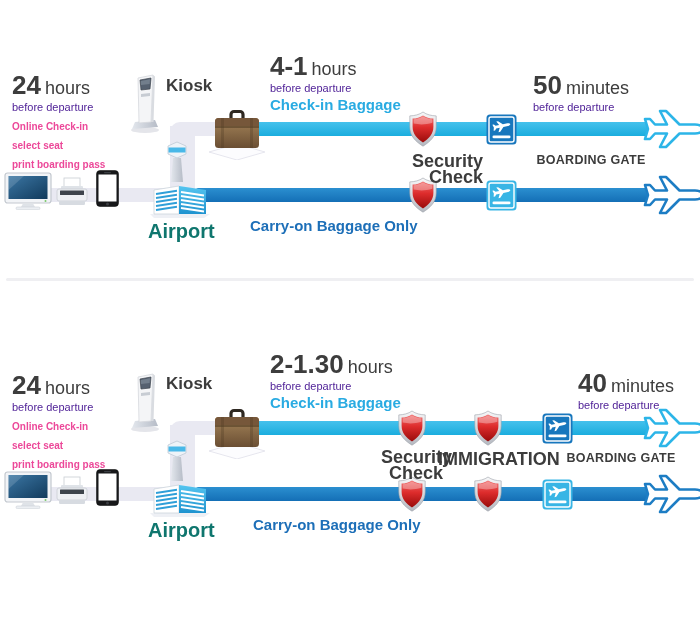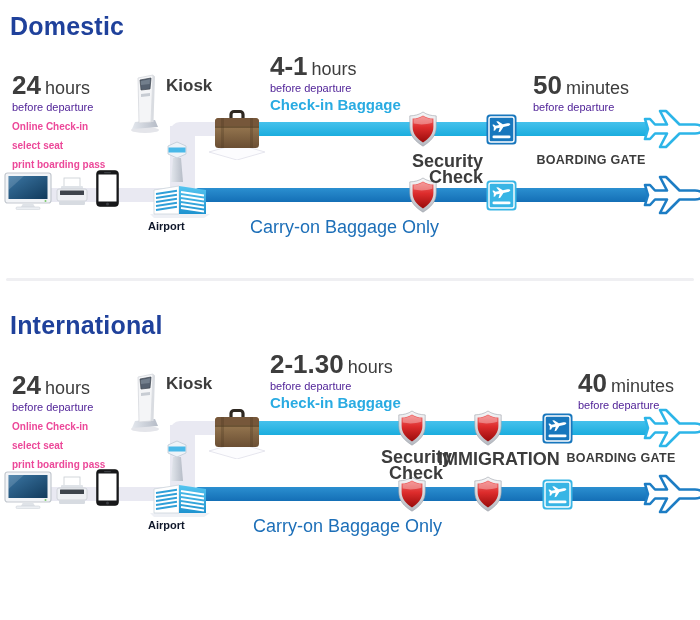--- a/index.html
+++ b/index.html
@@ -6,22 +6,22 @@
   #canvas{position:relative;width:700px;height:620px;background:#fff;overflow:hidden;
           font-family:"Liberation Sans",sans-serif;}
   .abs{position:absolute;}
   .sec-title{font-size:25px;font-weight:bold;color:#1f419b;letter-spacing:.2px;}
   .time-val{font-size:26px;font-weight:bold;color:#3d3d3d;}
   .time-unit{font-size:18px;font-weight:400;color:#3d3d3d;margin-left:4px;}
   .bdep{font-size:11px;color:#4c1d95;}
   .txt-dark{font-size:17px;font-weight:bold;color:#3c3c3c;}
   .online-lines div{font-size:10px;font-weight:bold;color:#ec4899;line-height:19px;}
   .lbl-cyan{font-size:15px;font-weight:bold;color:#29abe2;}
-  .lbl-navy{font-size:11px;font-weight:bold;color:#0f172a;}
-  .lbl-blue{font-size:18px;font-weight:normal;color:#1d6fb8;}
+  .lbl-navy{font-size:20px;font-weight:bold;color:#0f766e;}
+  .lbl-blue{font-size:15px;font-weight:bold;color:#1d6fb8;}
   .lbl-mid{font-size:18px;font-weight:bold;color:#3c3c3c;text-align:right;line-height:16px;}
   .lbl-gate{font-size:12.5px;font-weight:bold;color:#3c3c3c;text-align:center;letter-spacing:.3px;}
   .gray-path{background:#e9e9f2;}
   .line-cyan{background:linear-gradient(#45c1ec,#1badde);border-radius:2px;}
   .line-blue{background:linear-gradient(#2b8fd0,#146fb6);border-radius:2px;}
   .divider{background:#efeff2;border-radius:2px;}
 </style>
 </head>
 <body>
 
@@ -123,21 +123,20 @@
       <rect x=".5" y=".5" width="22" height="36" rx="3.5" fill="#17181a" stroke="#000" stroke-width=".5"></rect>
       <rect x="2.5" y="4.5" width="18" height="27" fill="#ffffff"></rect>
       <rect x="8" y="2" width="7" height="1.2" rx=".6" fill="#3a3d42"></rect>
       <circle cx="11.5" cy="34" r="1.5" fill="#3a3d42"></circle>
     </g>
   </defs>
 </svg>
 
 <div id="canvas">
 
-  <div class="abs sec-title" style="left:10px;top:12px;">Domestic</div>
 
   <div class="abs" style="left:12px;top:70px;">
     <span class="time-val">24</span><span class="time-unit">hours</span>
     <div class="bdep">before departure</div>
   </div>
   <div class="abs online-lines" style="left:12px;top:117px;">
     <div>Online Check-in</div>
     <div>select seat</div>
     <div>print boarding pass</div>
   </div>
@@ -203,21 +202,20 @@
       <use href="#p-plane" fill="#fff" stroke="#2cb5e8" stroke-width="2.6" stroke-linejoin="round"></use>
     </svg>
   <svg class="abs" style="left:642px;top:173px;" width="64" height="44" viewBox="0 0 64 44">
       <use href="#p-plane" fill="#fff" stroke="#1d7dc4" stroke-width="2.6" stroke-linejoin="round"></use>
     </svg>
 
   <div class="abs lbl-blue" style="left:250px;top:217px;">Carry-on Baggage Only</div>
 
   <div class="abs divider" style="left:6px;top:278px;width:688px;height:3px;"></div>
 
-  <div class="abs sec-title" style="left:10px;top:311px;">International</div>
 
   <div class="abs" style="left:12px;top:370px;">
     <span class="time-val">24</span><span class="time-unit">hours</span>
     <div class="bdep">before departure</div>
   </div>
   <div class="abs online-lines" style="left:12px;top:417px;">
     <div>Online Check-in</div>
     <div>select seat</div>
     <div>print boarding pass</div>
   </div>

